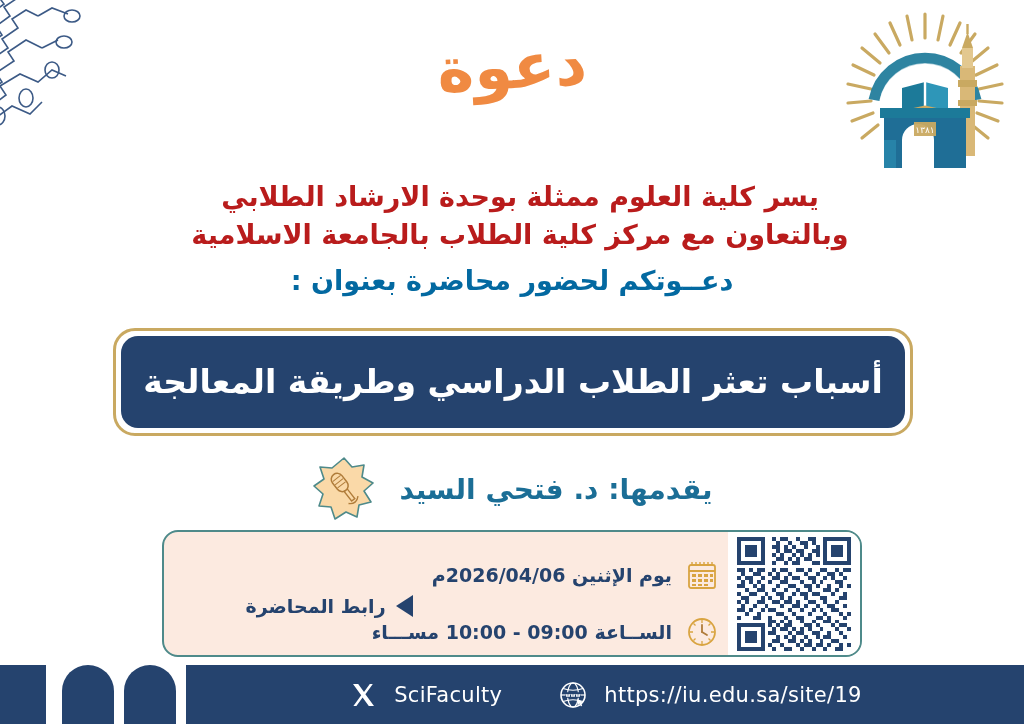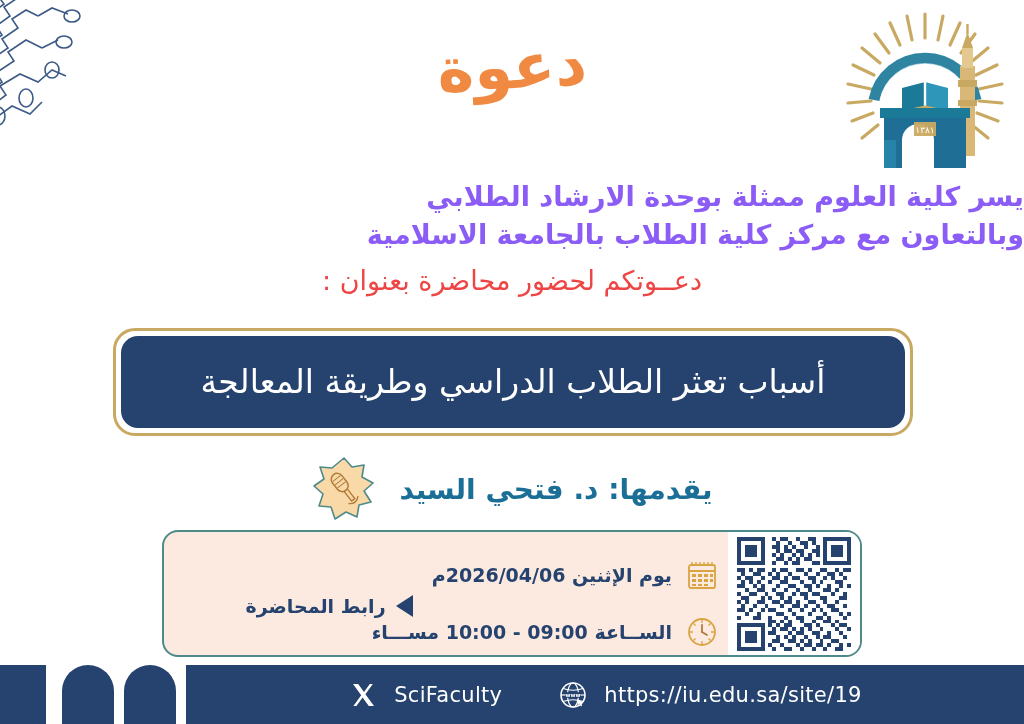--- a/index.html
+++ b/index.html
@@ -34,36 +34,36 @@
     font-weight:700;
     color:#F08A42;
     line-height:1;
     letter-spacing:-2px;
     transform:rotate(-3deg);
   }
 
   
   .headline {
     position:absolute; left:0; right:0; top:178px;
-    text-align:right;
-    color:#8b5cf6;
+    text-align:center;
+    color:#b91c1c;
     font-size:27px;
     font-weight:700;
     line-height:1.42;
     letter-spacing:0px;
     margin-left:16px;
   }
   .headline .ln { display:block; }
 
   .subhead {
     position:absolute; left:0; right:0; top:265px;
     text-align:center;
-    color:#ef4444;
+    color:#0369a1;
     font-size:27px;
-    font-weight:400;
+    font-weight:700;
     letter-spacing:0.5px;
   }
 
   
   .banner-outer {
     position:absolute; left:113px; top:328px;
     width:800px; height:108px;
     border:3px solid #C9A961;
     border-radius:22px;
     padding:5px;
@@ -71,21 +71,21 @@
   }
   .banner-inner {
     width:100%; height:100%;
     background:#25436E;
     border-radius:17px;
     display:flex; align-items:center; justify-content:center;
   }
   .banner-inner .btxt {
     color:#ffffff;
     font-size:33px;
-    font-weight:400;
+    font-weight:700;
     text-align:right;
     line-height:1.25;
     padding:0 18px;
   }
 
   
   .presenter-row {
     position:absolute; left:0; right:0; top:452px;
     height:74px;
     display:flex; align-items:center; justify-content:center;

